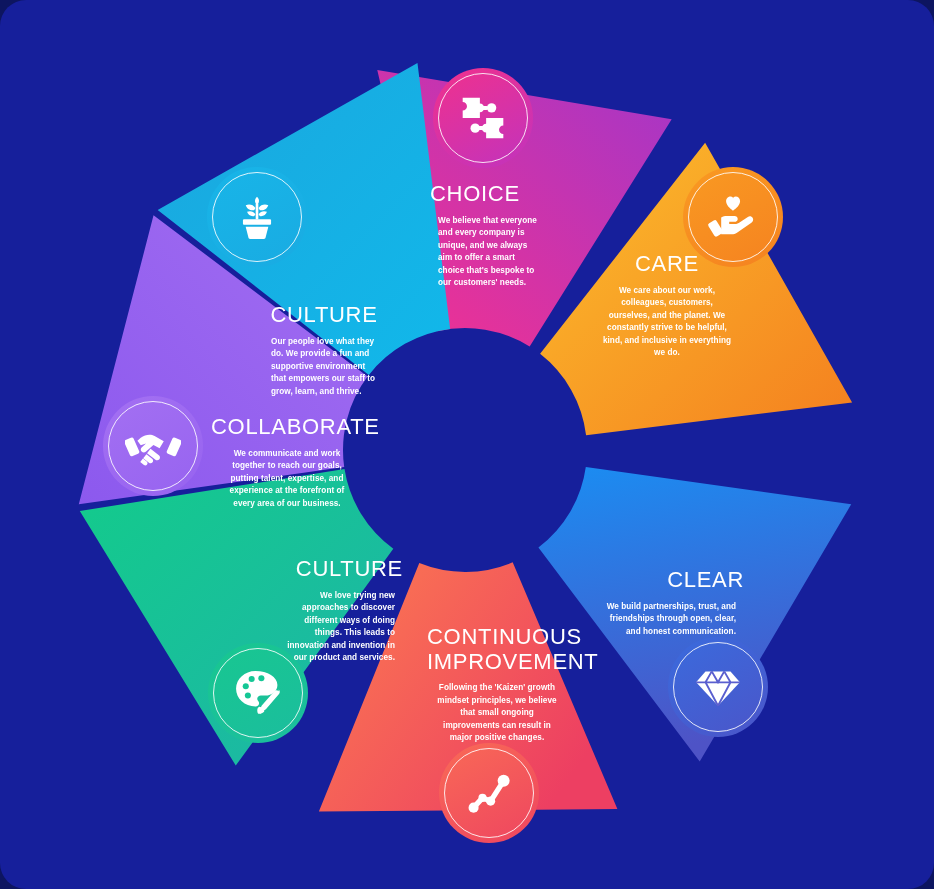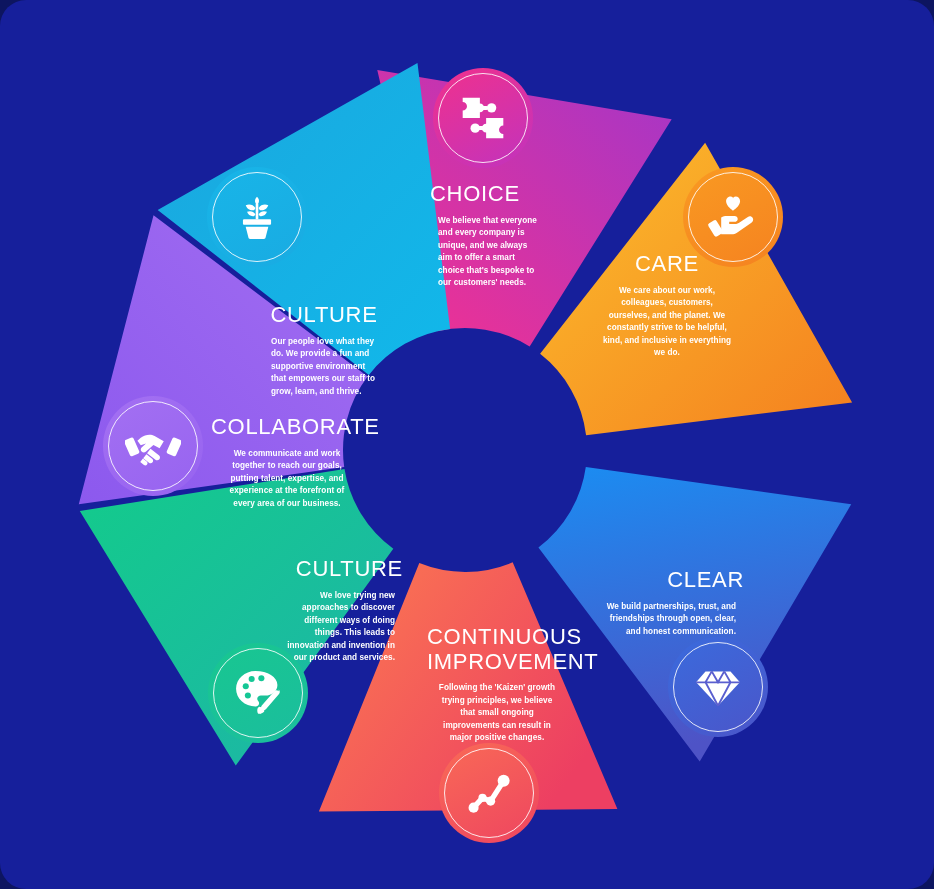--- a/index.html
+++ b/index.html
@@ -221,21 +221,21 @@
   </div>
 
   <div class="seg-text" id="t-clear">
     <div class="seg-title">CLEAR</div>
     <div class="seg-body">We build partnerships, trust, and friendships through open, clear, and honest communication.</div>
   </div>
 
   <div class="seg-text" id="t-continuous">
     <div class="seg-title">CONTINUOUS
 IMPROVEMENT</div>
-    <div class="seg-body">Following the 'Kaizen' growth trying principles, we believe that small ongoing improvements can result in major positive changes.</div>
+    <div class="seg-body">Following the 'Kaizen' growth mindset principles, we believe that small ongoing improvements can result in major positive changes.</div>
   </div>
 
   <div class="seg-text" id="t-creative">
     <div class="seg-title">CULTURE</div>
     <div class="seg-body">We love trying new approaches to discover different ways of doing things. This leads to innovation and invention in our product and services.</div>
   </div>
 
   <div class="seg-text" id="t-collaborate">
     <div class="seg-title">COLLABORATE</div>
     <div class="seg-body">We communicate and work together to reach our goals, putting talent, expertise, and experience at the forefront of every area of our business.</div>

